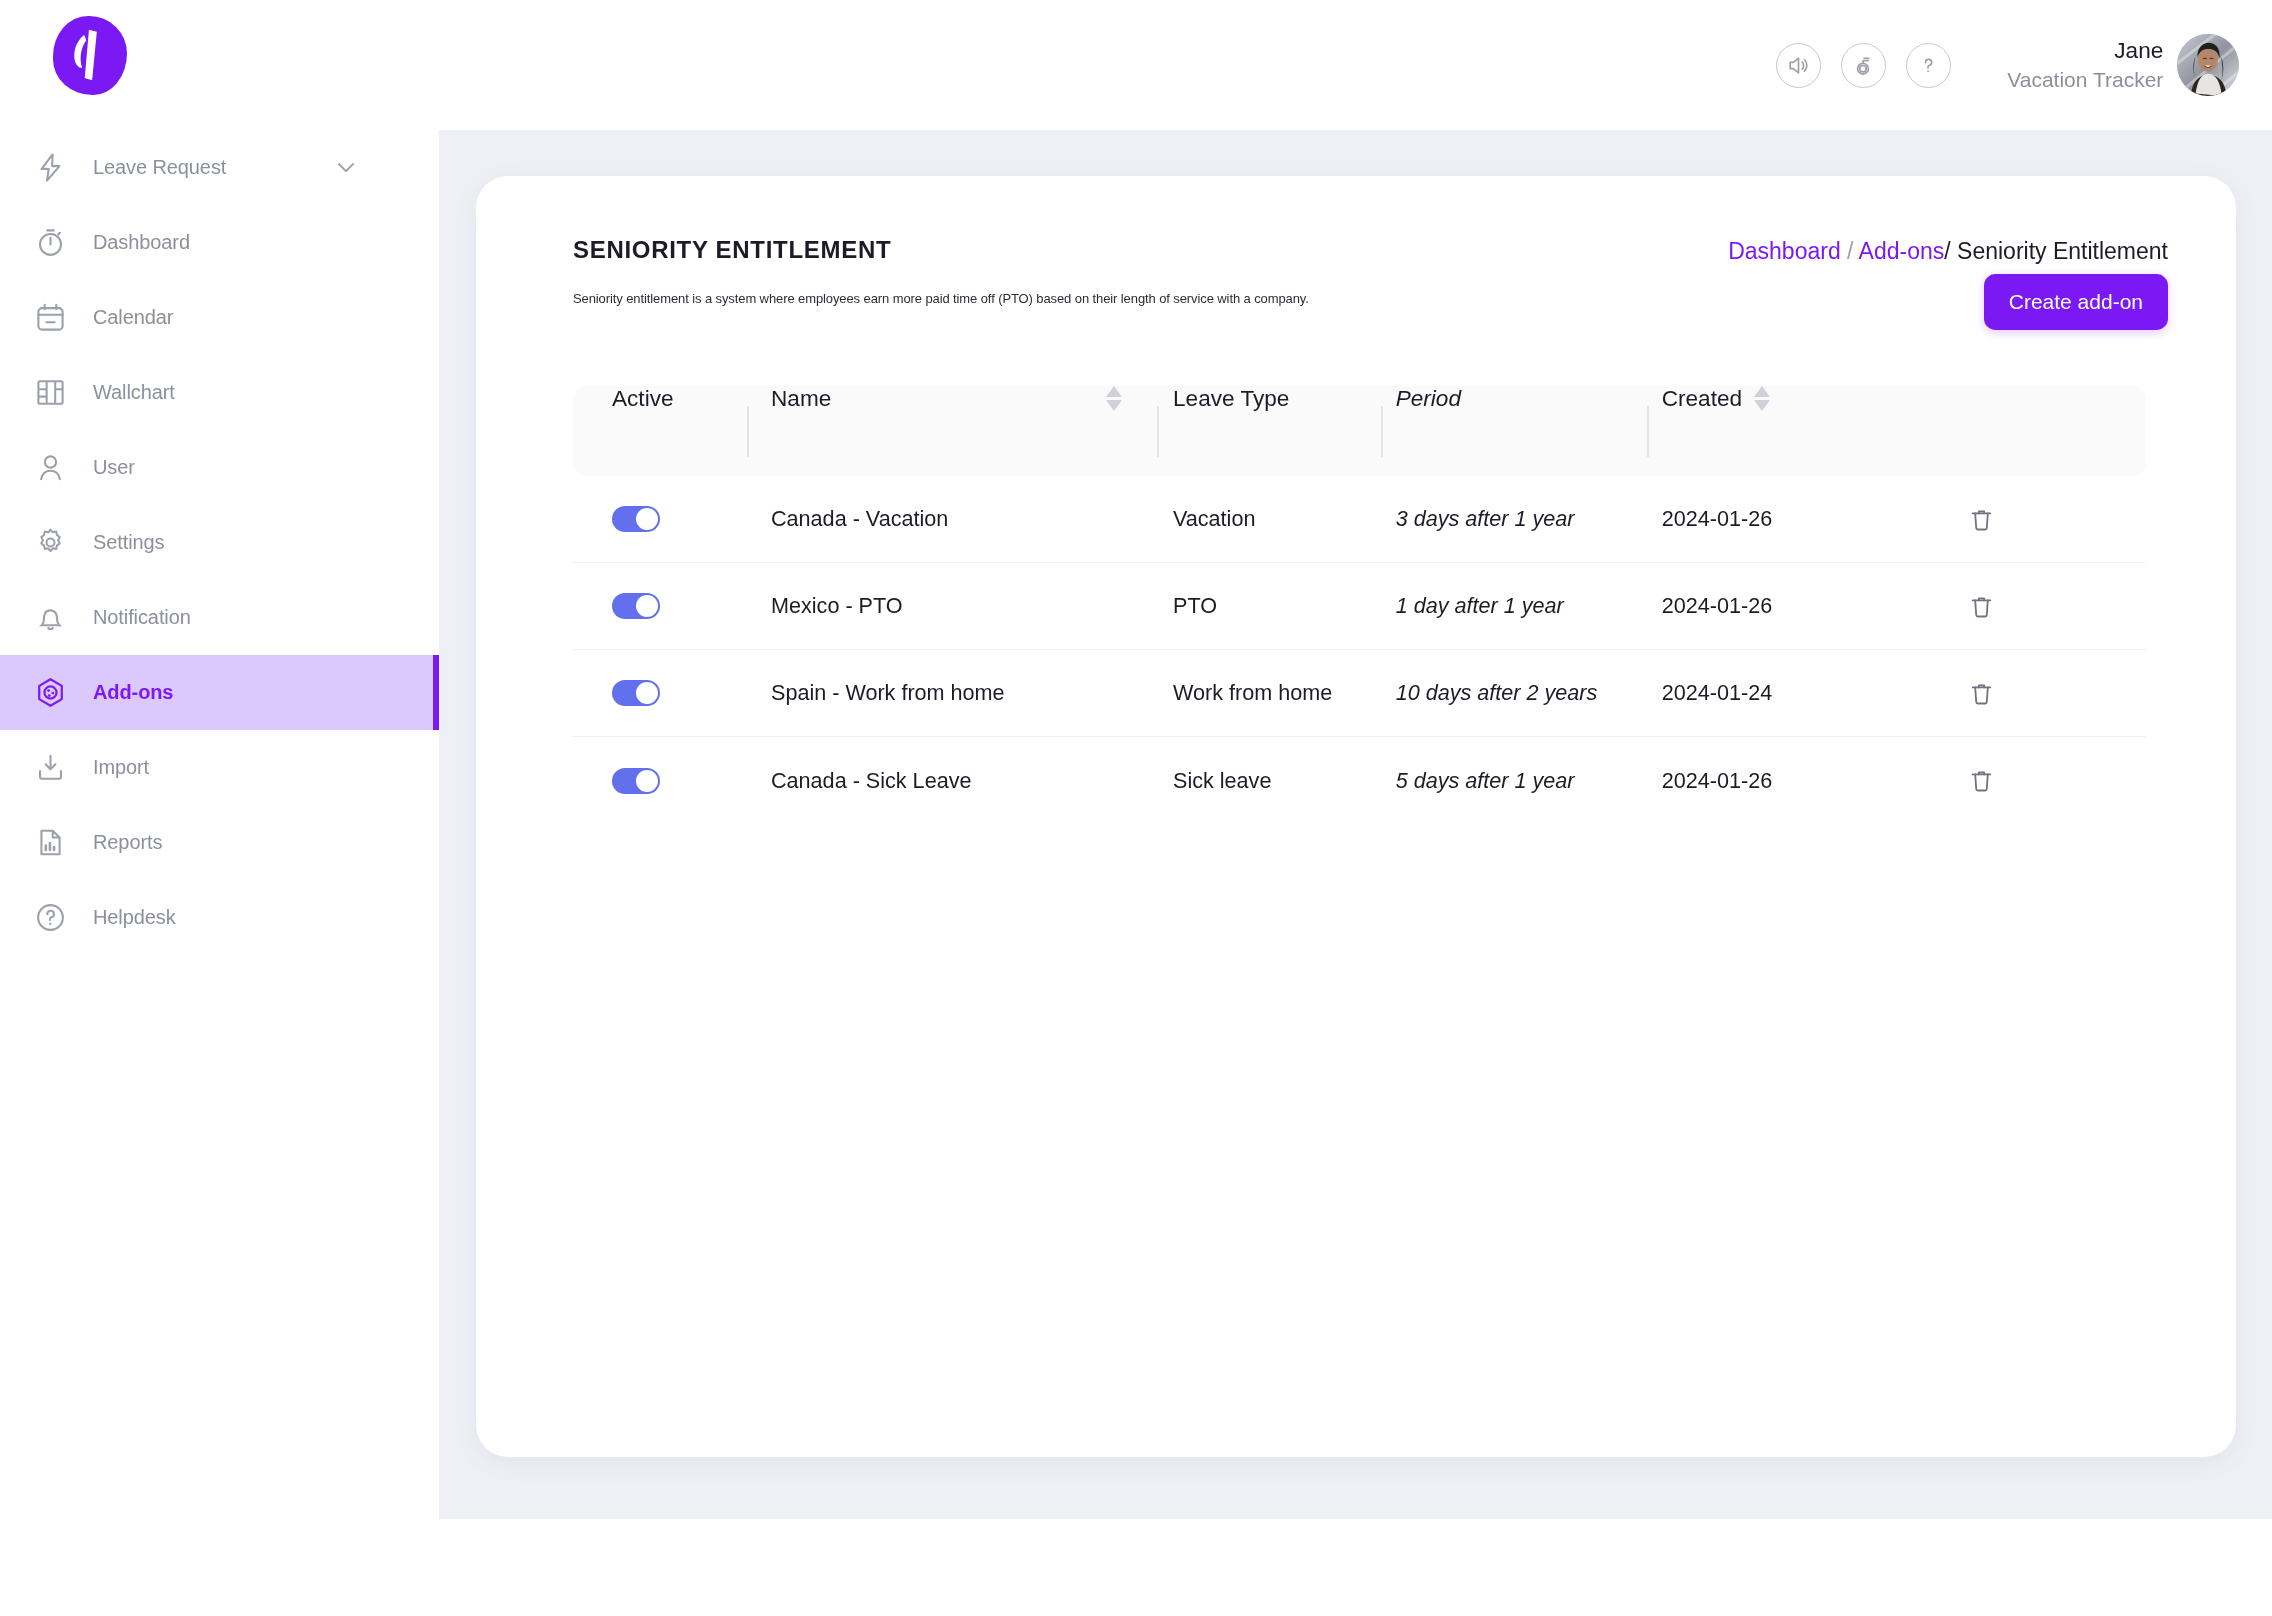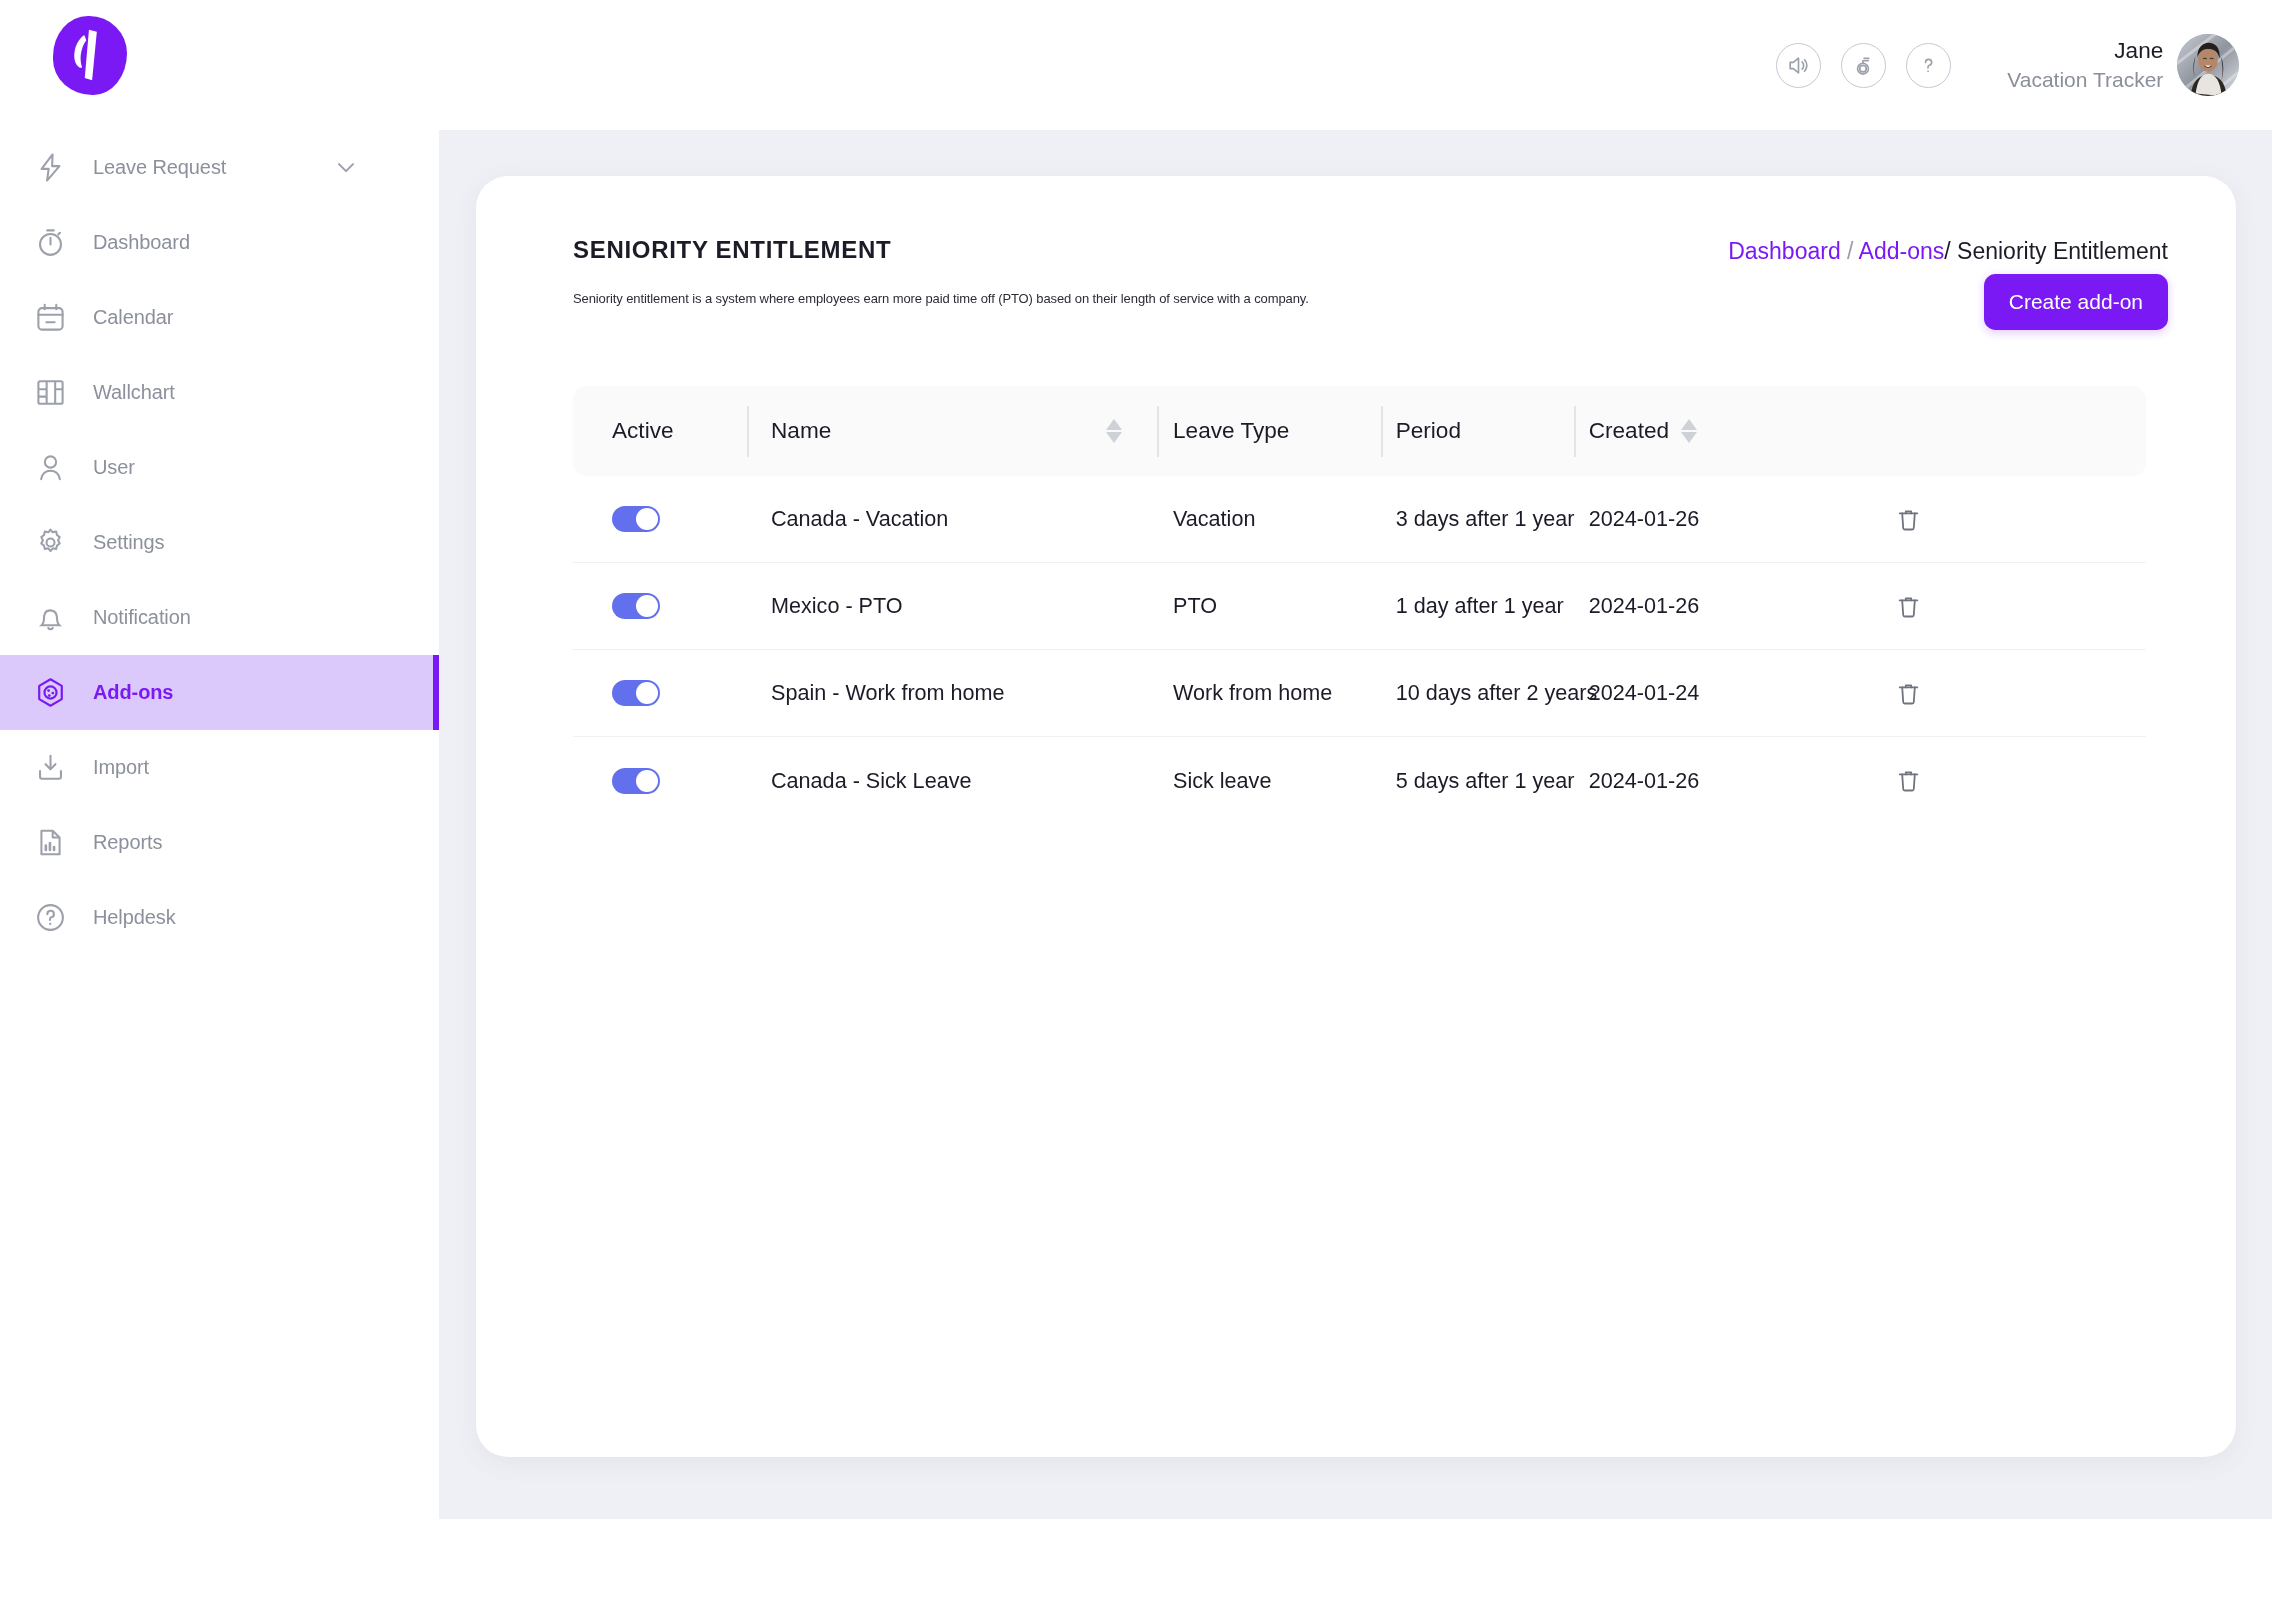--- a/index.html
+++ b/index.html
@@ -144,21 +144,21 @@
   }
   .thead {
     background: #FAFAFB;
     border-radius: 13.7px;
     height: 90px;
     display: flex; align-items: center;
     position: relative;
   }
   .th {
     font-size: 22.6px; color: #1c1c28;
-    display: flex; align-items: center;
+    display: flex; align-items: flex-start;
     position: relative; height: 90px;
   }
   .th-divider {
     position: absolute; left: 0; top: 20px;
     width: 1.6px; height: 51px; background: #E3E4E9;
   }
   .sort-icon { margin-left: 11.6px; display: inline-flex; flex-direction: column; gap: 2.6px; }
   .sort-up, .sort-down {
     width: 0; height: 0;
     border-left: 8.4px solid transparent;
@@ -174,21 +174,21 @@
     position: relative;
   }
   .trow:last-child { border-bottom: none; }
   .cell { font-size: 21.6px; color: #1c1c28; white-space: nowrap; }
 
   
   .c-active { width: 174px; padding-left: 39px; }
   .c-name   { width: 347px; padding-left: 24px; }
   .c-sortgap{ width: 63px; }
   .c-type   { width: 224px; padding-left: 16px; }
-  .c-period { width: 193px; padding-left: 14.7px; }
+  .c-period { width: 266px; padding-left: 14.7px; font-style: italic; }
   .c-created{ width: 274px; padding-left: 14.7px; }
   .c-action { flex: 1; display: flex; justify-content: flex-start; padding-left: 47px; }
 
   .toggle {
     width: 48px; height: 26px; border-radius: 14.7px;
     background: #6370EE; position: relative; cursor: pointer;
     flex: 0 0 auto;
   }
   .toggle::after {
     content: ""; position: absolute;

